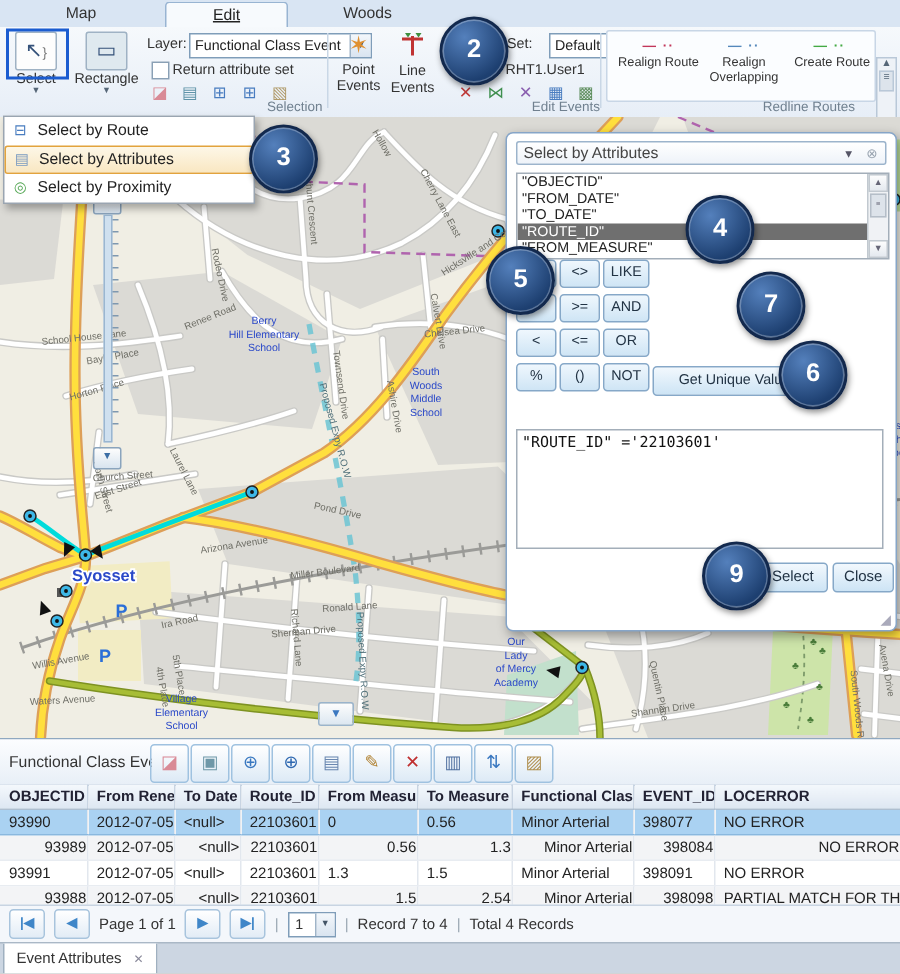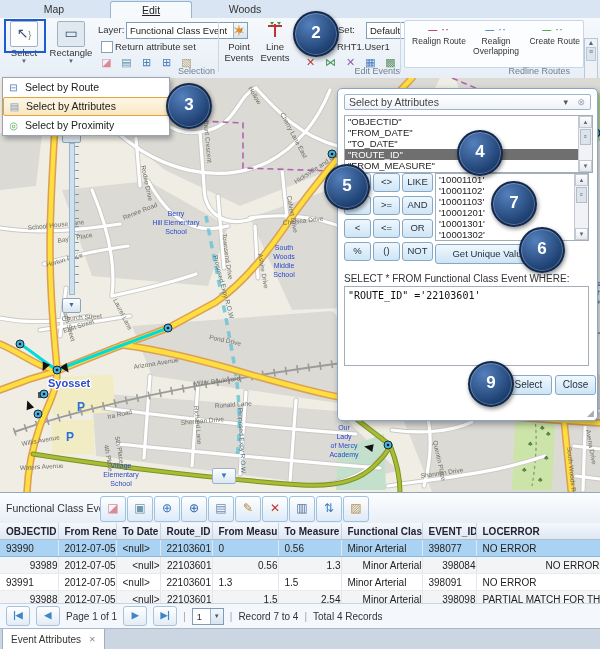--- a/index.html
+++ b/index.html
@@ -452,35 +452,21 @@
         <div class="litem">"TO_DATE"</div>
         <div class="litem fsel">"ROUTE_ID"</div>
         <div class="litem">"FROM_MEASURE"</div>
         <div class="sbar">
           <div class="sbtn">▲</div>
           <div class="sthumb">≡</div>
           <div class="sbtn" style="position: absolute; bottom: 0px; left: 0px; right: 0px;">▼</div>
         </div>
       </div>
     <div id="opgrid"></div>
-    <div class="listbox" id="vallist" style="left:97px;top:84px;width:152px;height:66px;">
-        <div class="litem">'10001101'</div>
-        <div class="litem">'10001102'</div>
-        <div class="litem">'10001103'</div>
-        <div class="litem">'10001201'</div>
-        <div class="litem">'10001301'</div>
-        <div class="litem">'10001302'</div>
-        <div class="sbar">
-          <div class="sbtn">▲</div>
-          <div class="sthumb">≡</div>
-          <div class="sbtn" style="position: absolute; bottom: 0px; left: 0px; right: 0px;">▼</div>
-        </div>
-      </div>
     <div class="pbtn" style="left:97px;top:155px;width:112px;font-size:9.5px;">Get Unique Values</div>
-    <div id="dlg-where">SELECT * FROM Functional Class Event WHERE:</div>
     <div id="dlg-query">"ROUTE_ID" ='22103601'</div>
     <div class="pbtn" style="left:167px;top:286px;width:45px;">Select</div>
     <div class="pbtn" style="left:217px;top:286px;width:39px;">Close</div>
     <div id="dlg-grip">◢</div>
   <div class="opbtn" style="left: 6px; top: 84px; width: 25px;">=</div>
       <div class="opbtn" style="left: 35px; top: 84px; width: 25px;">&lt;&gt;</div>
       <div class="opbtn" style="left: 64px; top: 84px; width: 29px;">LIKE</div>
       <div class="opbtn" style="left: 6px; top: 107px; width: 25px;">&gt;</div>
       <div class="opbtn" style="left: 35px; top: 107px; width: 25px;">&gt;=</div>
       <div class="opbtn" style="left: 64px; top: 107px; width: 29px;">AND</div>

